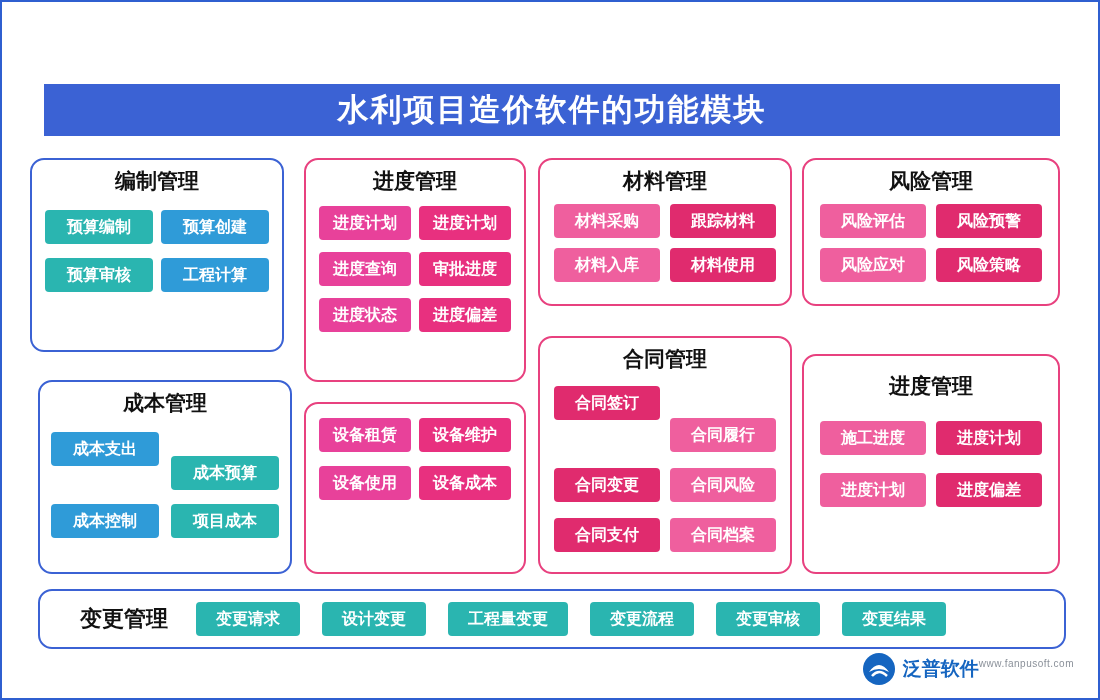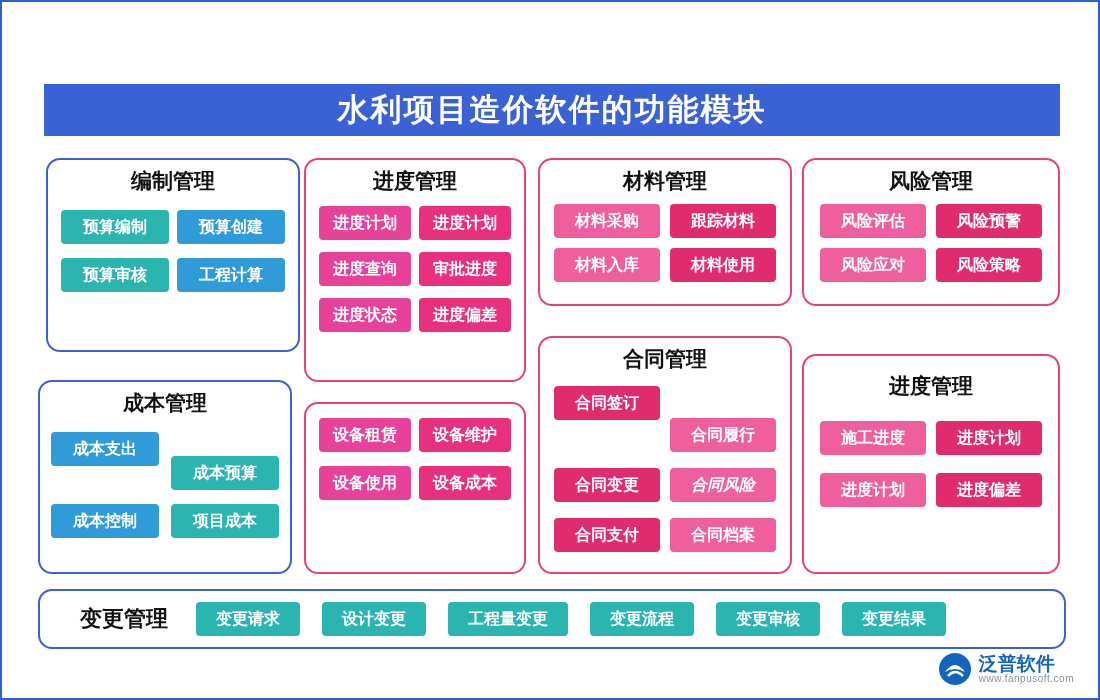--- a/index.html
+++ b/index.html
@@ -126,21 +126,21 @@
     align-items: center;
     gap: 7px;
   }
   .logo-mark {
     width: 34px;
     height: 34px;
     position: relative;
   }
   .logo-text-wrap {
     display: flex;
-    flex-direction: column;
+    flex-direction: row;
     line-height: 1.05;
   }
   .logo-name {
     font-size: 19px;
     font-weight: bold;
     color: #1565c0;
     font-family: "Liberation Serif", serif;
   }
   .logo-url {
     font-size: 10px;
@@ -150,21 +150,21 @@
 </style>
 </head>
 <body>
 
 <div id="canvas">
 
   <div class="title-banner">
     <span class="title-text">水利项目造价软件的功能模块</span>
   </div>
 
-  <div class="group blue" style="left:44px; top:156px; width:254px; height:194px;">
+  <div class="group blue" style="left:28px; top:156px; width:254px; height:194px;">
     <div class="group-title">编制管理</div>
     <div class="chips" style="padding-top:16px; gap:14px 8px;">
       <span class="chip teal" style="width:108px;">预算编制</span>
       <span class="chip blue" style="width:108px;">预算创建</span>
       <span class="chip teal" style="width:108px;">预算审核</span>
       <span class="chip blue" style="width:108px;">工程计算</span>
     </div>
   </div>
 
   <div class="group pink" style="left:302px; top:156px; width:222px; height:224px;">
@@ -217,21 +217,21 @@
       <span class="chip magenta" style="width:92px;">设备成本</span>
     </div>
   </div>
 
   <div class="group pink" style="left:536px; top:334px; width:254px; height:238px;">
     <div class="group-title">合同管理</div>
     <div class="chips" style="padding-top:14px; gap:16px 10px;">
       <span class="chip crimson" style="width:106px;">合同签订</span>
       <span class="chip rose" style="width:106px;margin-top:32px;">合同履行</span>
       <span class="chip crimson" style="width:106px;">合同变更</span>
-      <span class="chip rose" style="width:106px;font-style:italic;">合同风险</span>
+      <span class="chip rose" style="width:106px;">合同风险</span>
       <span class="chip crimson" style="width:106px;">合同支付</span>
       <span class="chip rose" style="width:106px;">合同档案</span>
     </div>
   </div>
 
   <div class="group pink" style="left:800px; top:352px; width:258px; height:220px;">
     <div class="group-title" style="padding-top:18px;">进度管理</div>
     <div class="chips" style="padding-top:22px; gap:18px 10px;">
       <span class="chip rose" style="width:106px;">施工进度</span>
       <span class="chip crimson" style="width:106px;">进度计划</span>

